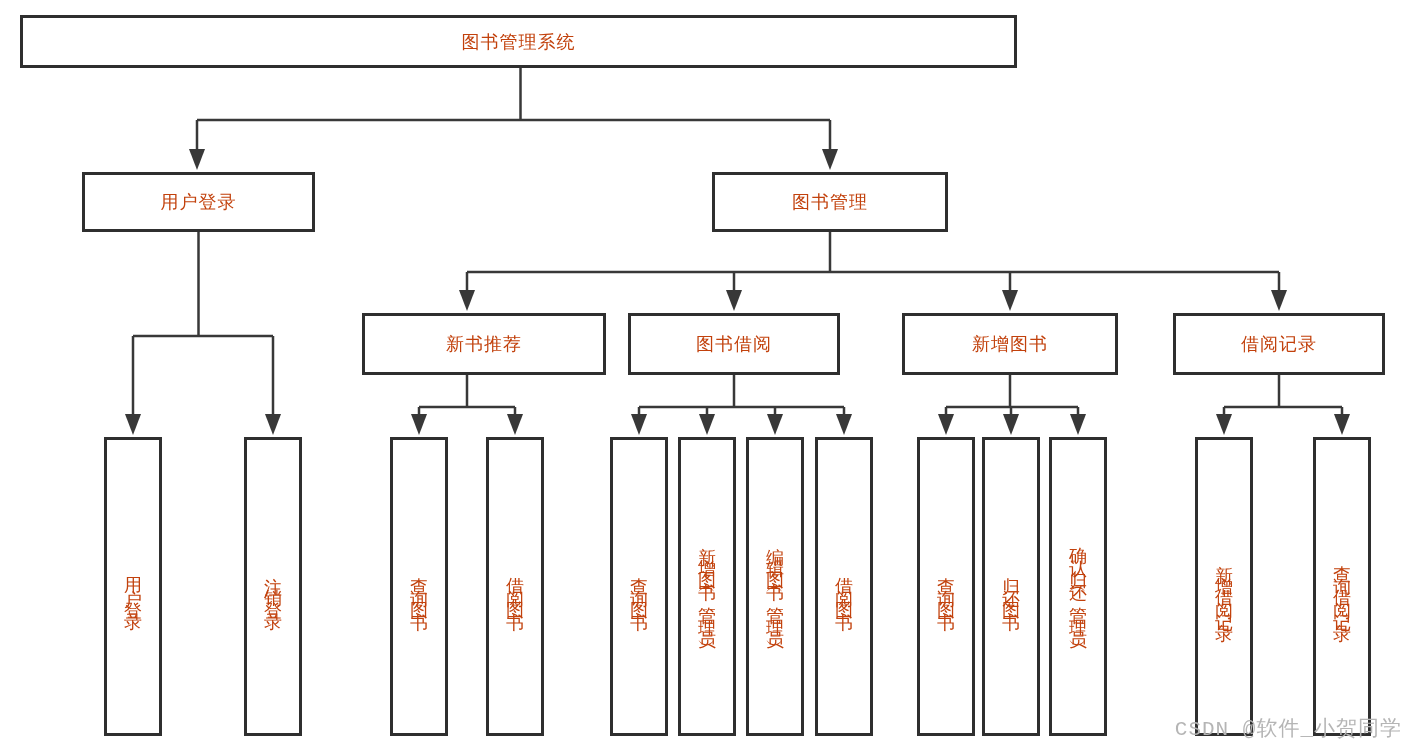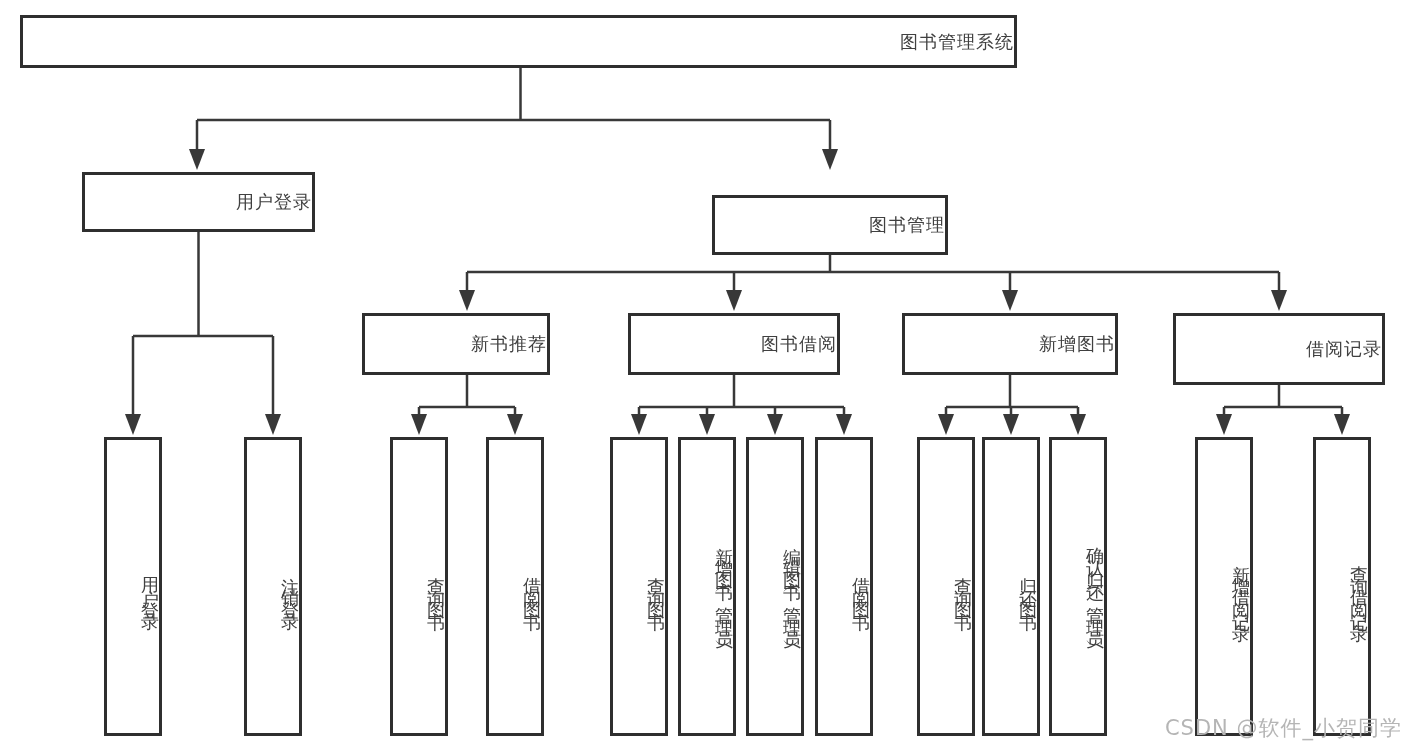--- a/index.html
+++ b/index.html
@@ -26,22 +26,22 @@
   #wires polygon {
     fill: #383838;
     stroke: none;
   }
   .node {
     position: absolute;
     border: 3px solid #2f2f2f;
     background: #ffffff;
     display: flex;
     align-items: center;
-    justify-content: flex-end;
-    color: #404040;
+    justify-content: center;
+    color: #c2410c;
     font-size: 18px;
     z-index: 1;
   }
   .node.h { letter-spacing: 1px; }
   .node.v {
     top: 437px;
     width: 58px;
     height: 299px;
   }
   .node.v span {
@@ -51,20 +51,21 @@
   }
   .watermark {
     position: absolute;
     right: 3px;
     bottom: 5px;
     z-index: 3;
     color: #b5b5b5;
     font-size: 21px;
     letter-spacing: 1px;
     white-space: nowrap;
+    font-family: Liberation Mono, monospace;
   }
 </style>
 </head>
 <body>
 
 <div id="stage">
 
   <svg id="wires" width="1405" height="747" viewBox="0 0 1405 747">
 
     <g>
@@ -115,34 +116,34 @@
     </g>
   </svg>
 
   <div class="node h" style="left:20px; top:15px; width:997px; height:53px;">
     <span>图书管理系统</span>
   </div>
 
   <div class="node h" style="left:82px; top:172px; width:233px; height:60px;">
     <span>用户登录</span>
   </div>
-  <div class="node h" style="left:712px; top:172px; width:236px; height:60px;margin-top:23px;">
+  <div class="node h" style="left:712px; top:172px; width:236px; height:60px;">
     <span>图书管理</span>
   </div>
 
-  <div class="node h" style="left:362px; top:313px; width:188px; height:62px;">
+  <div class="node h" style="left:362px; top:313px; width:244px; height:62px;">
     <span>新书推荐</span>
   </div>
   <div class="node h" style="left:628px; top:313px; width:212px; height:62px;font-family:Liberation Serif, serif;">
     <span>图书借阅</span>
   </div>
   <div class="node h" style="left:902px; top:313px; width:216px; height:62px;">
     <span>新增图书</span>
   </div>
-  <div class="node h" style="left:1173px; top:313px; width:212px; height:72px;">
+  <div class="node h" style="left:1173px; top:313px; width:212px; height:62px;">
     <span>借阅记录</span>
   </div>
 
   <div class="node v" style="left:104px;">
     <span>用户登录</span>
   </div>
   <div class="node v" style="left:244px;">
     <span>注销登录</span>
   </div>
 

